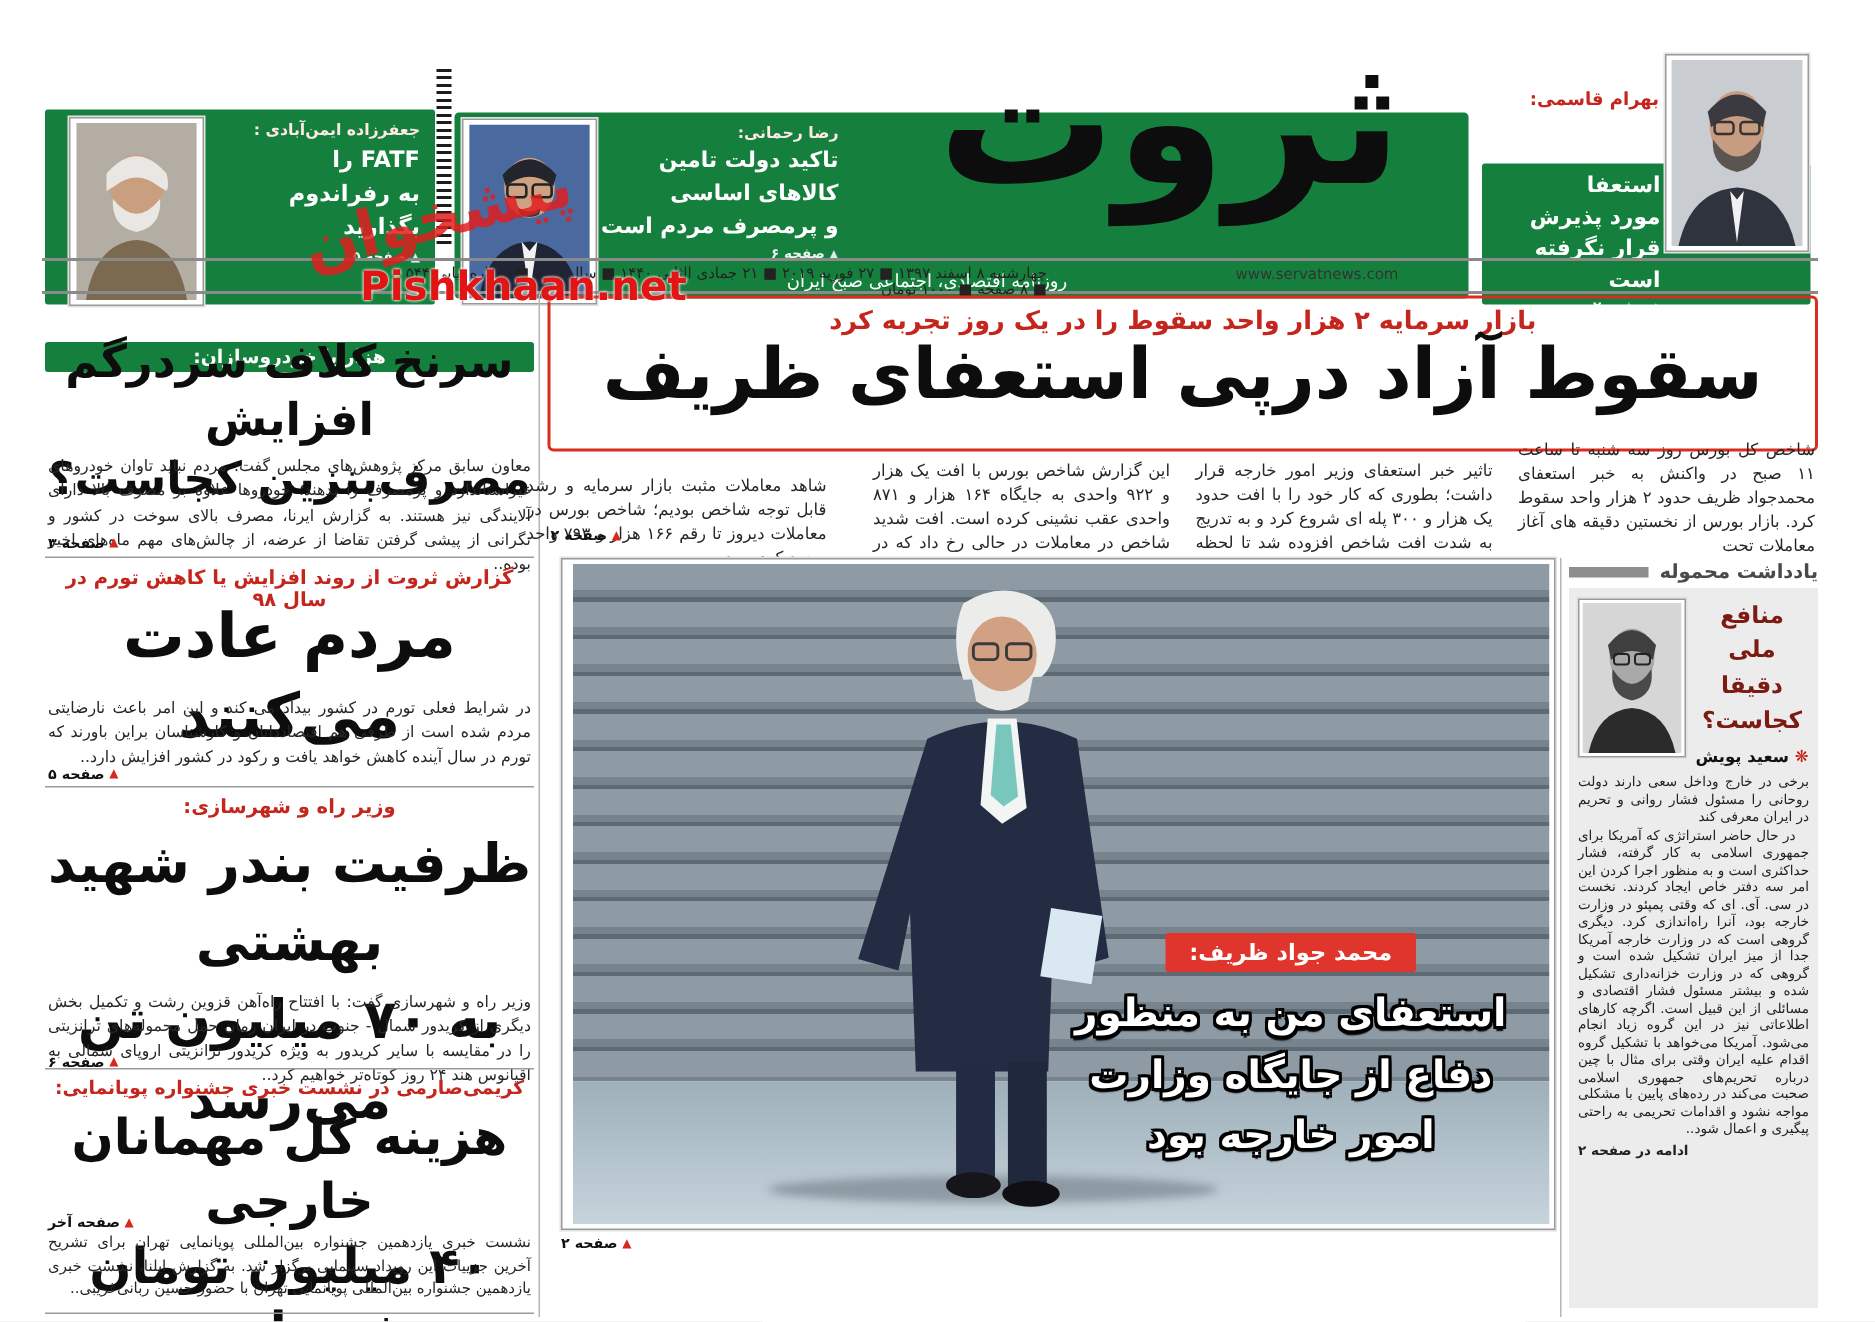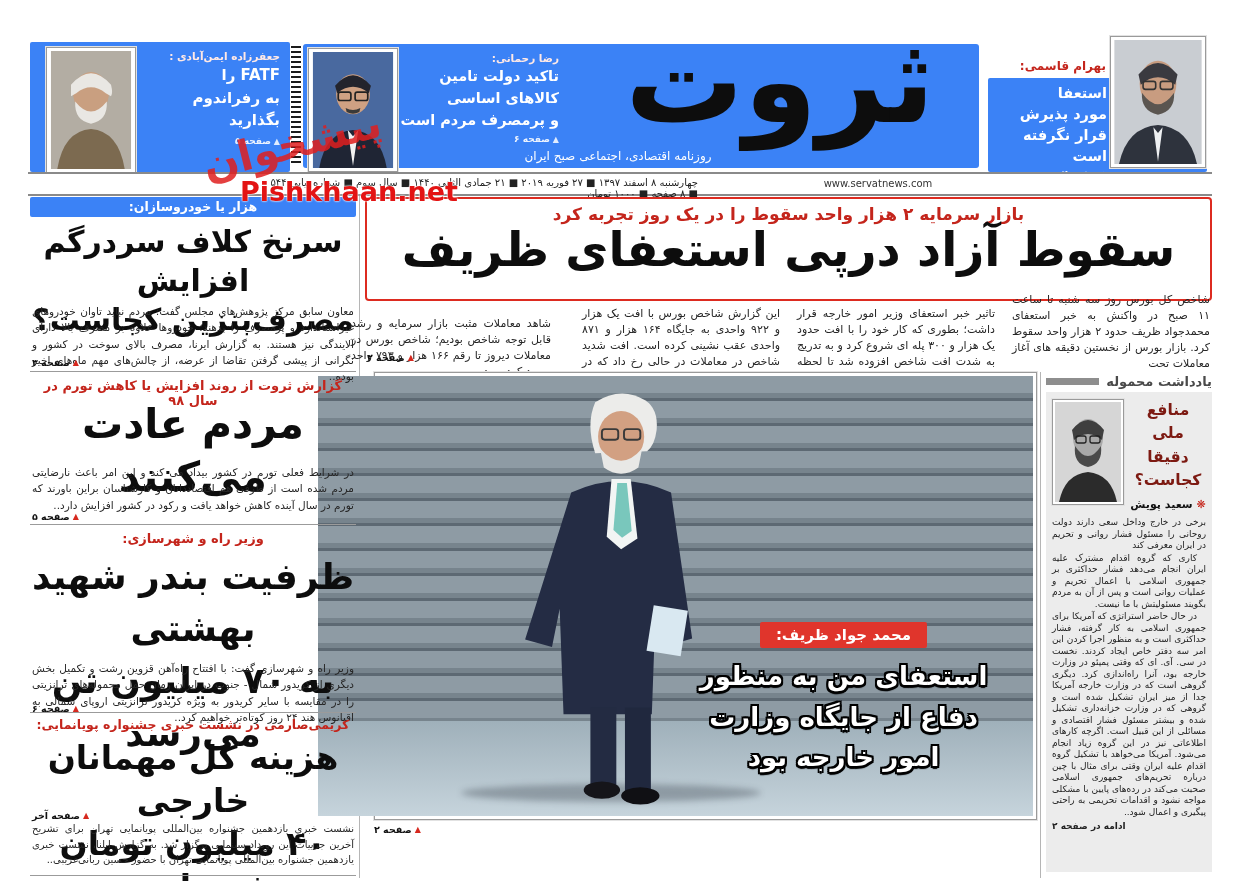--- a/index.html
+++ b/index.html
@@ -4,21 +4,21 @@
 <style>
   html,body{margin:0;padding:0;background:#e9e9e9;}
   #page{
     position:relative;width:1250px;height:881px;margin:0 auto;
     background:#ffffff;overflow:hidden;direction:rtl;
     font-family:"DejaVu Sans",sans-serif;color:#1a1a1a;
   }
   .abs{position:absolute;}
   .preline{white-space:pre-line;}
   .justify{text-align:justify;text-align-last:right;}
-  .redbox{background:#3b82f6;color:#fff;border-radius:2px;}
+  .redbox{background:#15803d;color:#fff;border-radius:2px;margin-top:31px;}
   .photo-frame{background:#fff;padding:3px;border:1px solid #9a9a9a;box-shadow:0 0 0 1px #e2e2e2;}
   .photo-frame svg{display:block;}
   .kick-red{color:#c4251c;font-weight:bold;}
   .pg{font-size:9.5px;font-weight:bold;color:#111;}
   .pg::before{content:"▲";color:#d6281e;font-size:8px;margin-left:3px;vertical-align:1px;}
   .pg-white{font-size:9px;font-weight:bold;color:rgba(255,255,255,.92);}
   .pg-white::before{content:"▲";font-size:8px;margin-left:3px;color:rgba(255,255,255,.85);}
   .hdiv{position:absolute;left:30px;width:326px;height:1px;background:#9b9b9b;}
   .teaser-kick{font-size:10.5px;font-weight:bold;color:#ffe9e6;}
   .teaser-title{font-size:15px;font-weight:bold;line-height:1.5;margin-top:2px;}
@@ -121,21 +121,21 @@
     <div class="headline-black" style="margin-top:2px;text-align:center;font-size:47px;line-height:1.0;">سقوط آزاد درپی استعفای ظریف</div>
   </div>
 
   <div class="abs body-txt justify" style="left:1012px;top:292px;width:198px;height:62px;line-height:16px;font-size:11px;">شاخص کل بورس روز سه شنبه تا ساعت ۱۱ صبح در واکنش به خبر استعفای محمدجواد ظریف حدود ۲ هزار واحد سقوط کرد. بازار بورس از نخستین دقیقه های آغاز معاملات تحت</div>
   <div class="abs body-txt justify" style="left:797px;top:306px;width:198px;height:62px;line-height:16px;font-size:11px;">تاثیر خبر استعفای وزیر امور خارجه قرار داشت؛ بطوری که کار خود را با افت حدود یک هزار و ۳۰۰ پله ای شروع کرد و به تدریج به شدت افت شاخص افزوده شد تا لحظه تنظیم</div>
   <div class="abs body-txt justify" style="left:582px;top:306px;width:198px;height:62px;line-height:16px;font-size:11px;">این گزارش شاخص بورس با افت یک هزار و ۹۲۲ واحدی به جایگاه ۱۶۴ هزار و ۸۷۱ واحدی عقب نشینی کرده است. افت شدید شاخص در معاملات در حالی رخ داد که در هفته جاری</div>
   <div class="abs body-txt justify" style="left:351px;top:306px;width:200px;height:62px;line-height:16px;font-size:11px;margin-top:10px;">شاهد معاملات مثبت بازار سرمایه و رشد قابل توجه شاخص بودیم؛ شاخص بورس در معاملات دیروز تا رقم ۱۶۶ هزار و ۷۹۳ واحد صعود کرده بود..</div>
   <div class="abs pg" style="left:367px;top:352px;">صفحه ۲</div>
 
   <div class="abs photo-frame" style="left:374px;top:372px;width:655px;height:440px;">
-    <div style="position:relative;width:715px;height:440px;overflow:hidden;">
+    <div style="position:relative;width:651px;height:440px;overflow:hidden;">
       <div class="abs" style="left:0;top:0;width:100%;height:345px;background:repeating-linear-gradient(180deg,#8e9ba4 0 17px,#77848d 17px 22px,#5d6973 22px 25px);"></div>
       <div class="abs" style="left:0;top:345px;width:100%;height:95px;background:linear-gradient(180deg,#9fb0ba,#c6d4dc);"></div>
       <div class="abs" style="left:20%;top:408px;width:300px;height:18px;background:rgba(20,30,40,.28);border-radius:50%;filter:blur(3px);"></div>
       <svg class="abs" style="left:26%;top:2%;height:96%;" viewBox="0 0 240 440">
         <path d="M95 18 q27 -17 52 -2 q14 9 12 31 q-2 16 -10 22 l-54 2 q-10 -30 0 -53 z" fill="#ececea"></path>
         <ellipse cx="122" cy="54" rx="24" ry="27" fill="#d2a082"></ellipse>
         <rect x="102" y="46" width="17" height="11" rx="3" fill="none" stroke="#3a3a3a" stroke-width="2"></rect>
         <rect x="125" y="46" width="17" height="11" rx="3" fill="none" stroke="#3a3a3a" stroke-width="2"></rect>
         <path d="M100 66 q22 26 44 0 l-4 20 q-18 13 -36 0 z" fill="#e8e8e6"></path>
         <path d="M70 112 q52 -24 104 0 l22 152 -30 9 -8 -42 -4 112 -92 0 -4 -110 -8 40 -28 -8 z" fill="#242c44"></path>
@@ -203,18 +203,17 @@
           <path d="M4 100 q6 -28 29 -30 q23 2 29 30 z" fill="#2b2b2b"></path>
           <ellipse cx="33" cy="36" rx="15" ry="19" fill="#a9a9a9"></ellipse>
           <path d="M17 28 q16 -20 32 0 l-2 10 q-14 -12 -28 0 z" fill="#3f3f3f"></path>
           <path d="M20 44 q13 20 26 0 q2 18 -13 21 q-15 -3 -13 -21 z" fill="#4a4a4a"></path>
           <rect x="21" y="34" width="10" height="7" rx="2" fill="none" stroke="#222" stroke-width="1.3"></rect>
           <rect x="35" y="34" width="10" height="7" rx="2" fill="none" stroke="#222" stroke-width="1.3"></rect>
         </svg>
       </div>
     </div>
     <p class="note-p">برخی در خارج وداخل سعی دارند دولت روحانی را مسئول فشار روانی و تحریم در ایران معرفی کند</p>
-    <p class="note-p">کاری که گروه اقدام مشترک علیه ایران انجام می‌دهد فشار حداکثری بر جمهوری اسلامی با اعمال تحریم و عملیات روانی است و پس از آن به مردم بگویند مسئولیتش با ما نیست.</p>
     <p class="note-p">در حال حاضر استراتژی که آمریکا برای جمهوری اسلامی به کار گرفته، فشار حداکثری است و به منظور اجرا کردن این امر سه دفتر خاص ایجاد کردند. نخست در سی. آی. ای که وقتی پمپئو در وزارت خارجه بود، آنرا راه‌اندازی کرد. دیگری گروهی است که در وزارت خارجه آمریکا جدا از میز ایران تشکیل شده است و گروهی که در وزارت خزانه‌داری تشکیل شده و بیشتر مسئول فشار اقتصادی و مسائلی از این قبیل است. اگرچه کارهای اطلاعاتی نیز در این گروه زیاد انجام می‌شود. آمریکا می‌خواهد با تشکیل گروه اقدام علیه ایران وقتی برای مثال با چین درباره تحریم‌های جمهوری اسلامی صحبت می‌کند در رده‌های پایین با مشکلی مواجه نشود و اقدامات تحریمی به راحتی پیگیری و اعمال شود..</p>
     <p class="note-p" style="font-weight:bold;text-align:left;margin-top:3px;">ادامه در صفحه ۲</p>
   </div>
 
 </div>
 
 </body></html>

